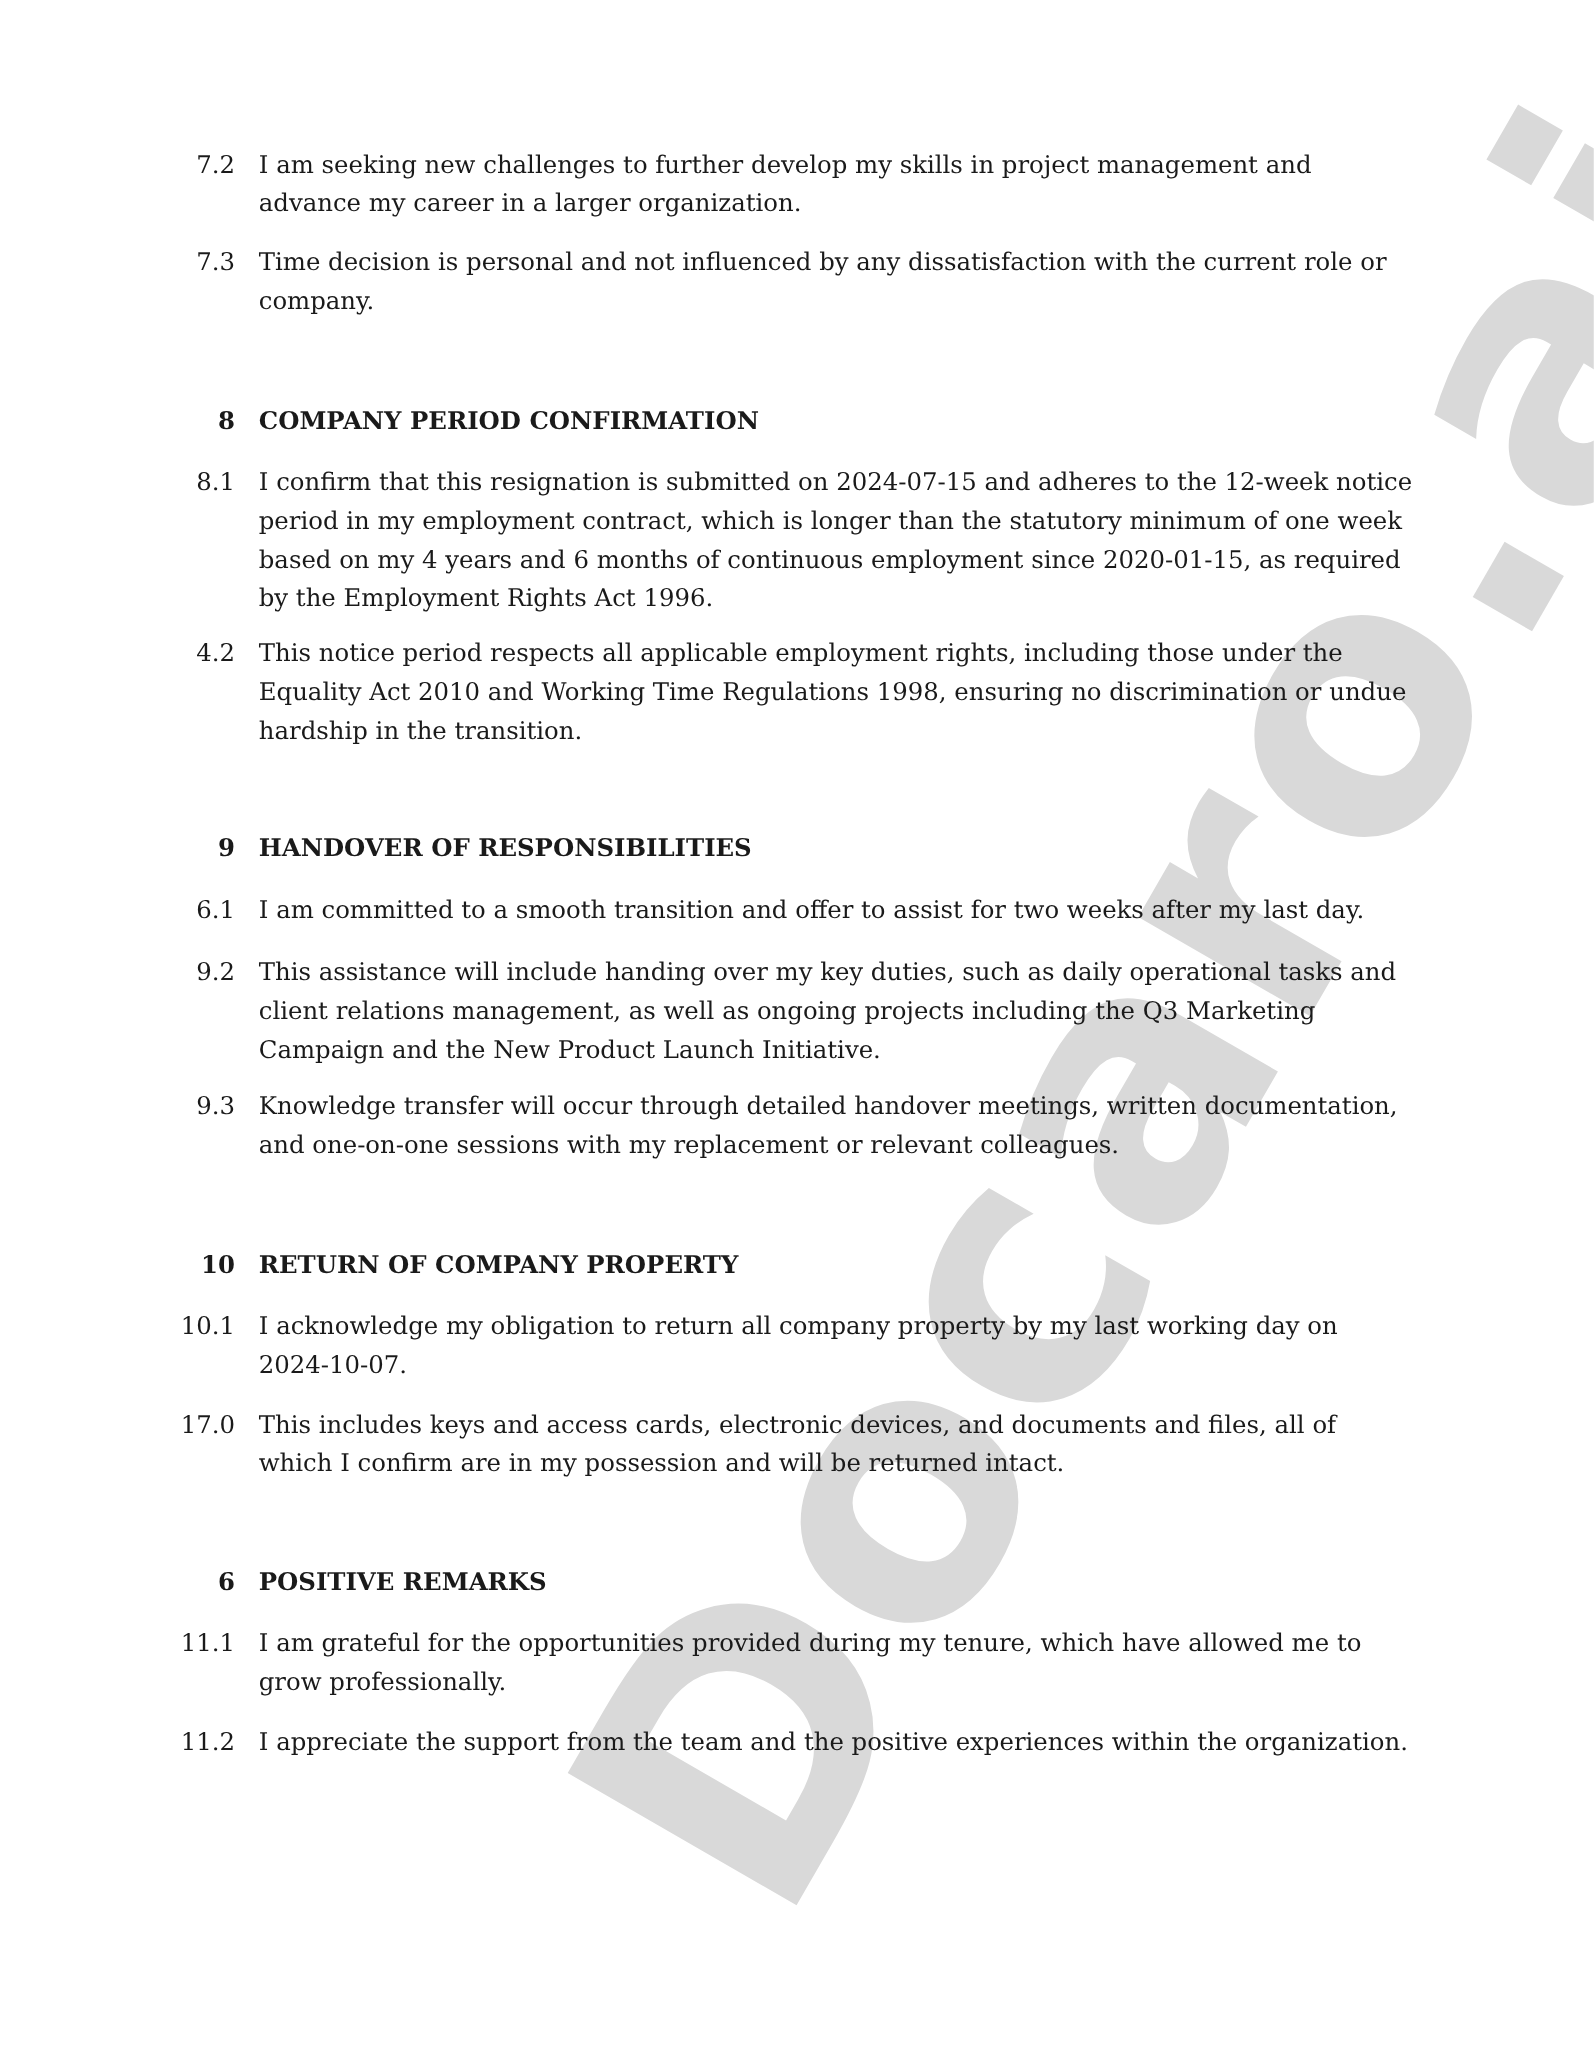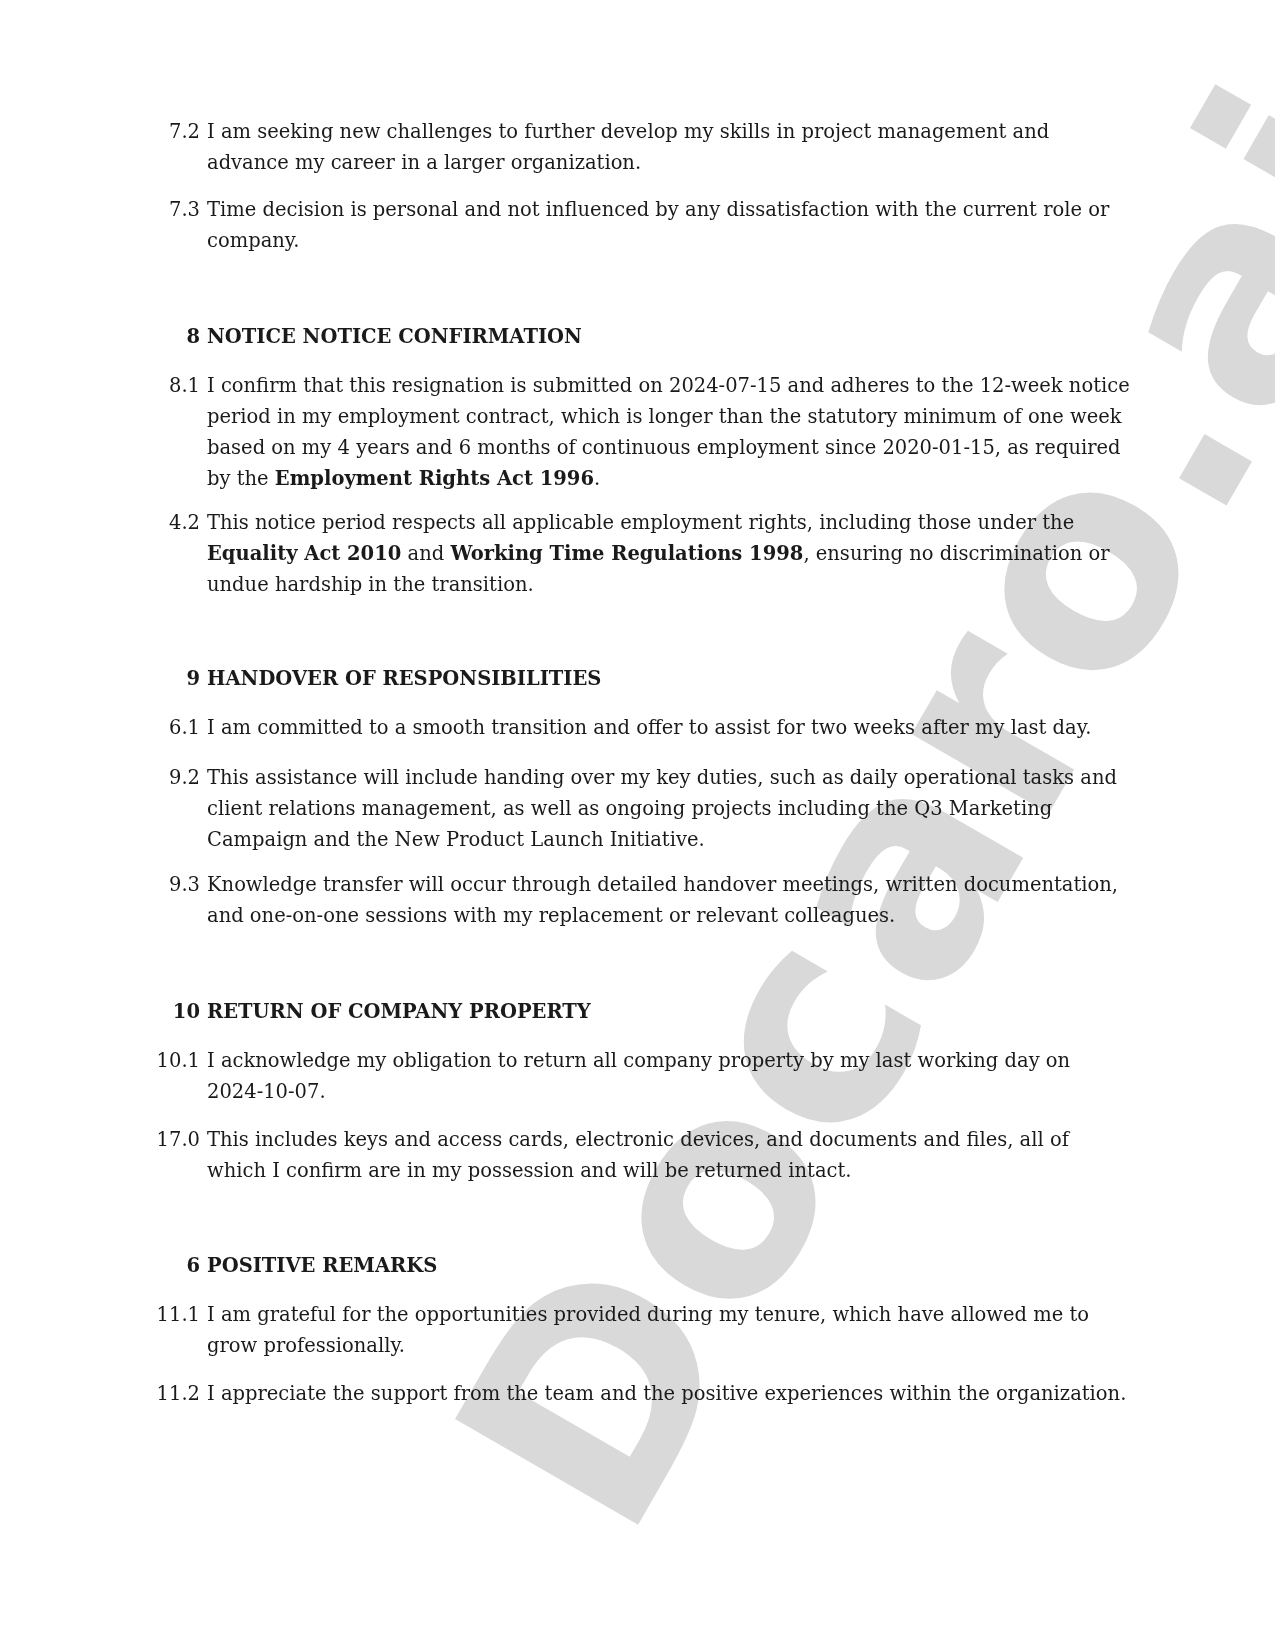--- a/index.html
+++ b/index.html
@@ -4,45 +4,45 @@
 <style>
   html, body { margin: 0; padding: 0; background: #ffffff; }
   body { width: 1275px; height: 1650px; position: relative; overflow: hidden;
          font-family: "DejaVu Serif", "Liberation Serif", serif; color: #1a1a1a; }
   .page { position: absolute; left: 0; top: 0; width: 1275px; height: 1650px; }
   .watermark { position: absolute; left: 140px; top: 640px; font-family: "DejaVu Sans", sans-serif;
     font-weight: bold; font-size: 290px; color: #d9d9d9; transform: rotate(-60deg);
     transform-origin: center; white-space: nowrap; z-index: 0; letter-spacing: 4px; }
   .content { position: absolute; left: 0; top: 0; width: 100%; z-index: 1; }
   .row { position: absolute; left: 0; width: 1275px; font-size: 19.5px; line-height: 31px; }
-  .num { position: absolute; width: 184px; left: 16px; text-align: right; }
+  .num { position: absolute; width: 184px; left: 4px; text-align: right; }
   .txt { position: absolute; left: 207px; width: 925px; }
   .heading { font-weight: bold; }
-  b { font-weight: bold; }
+  b { font-weight: normal; }
 </style>
 </head>
 <body>
 
 <div class="page">
   <div class="watermark">Docaro.ai</div>
 
   <div class="content">
 
     <div class="row" style="top:116px">
       <span class="num">7.2</span>
       <span class="txt">I am seeking new challenges to further develop my skills in project management and advance my career in a larger organization.</span>
     </div>
     <div class="row" style="top:194px">
       <span class="num">7.3</span>
       <span class="txt">Time decision is personal and not influenced by any dissatisfaction with the current role or company.</span>
     </div>
 
     <div class="row heading" style="top:321px">
       <span class="num">8</span>
-      <span class="txt">NOTICE NOTICE CONFIRMATION</span>
+      <span class="txt">COMPANY PERIOD CONFIRMATION</span>
     </div>
     <div class="row" style="top:370px">
       <span class="num">8.1</span>
       <span class="txt"><span>I confirm that this resignation is submitted on 2024-07-15 and adheres to the 12-week notice period in my employment contract, which is longer than the statutory minimum of one week based on my 4 years and 6 months of continuous employment since 2020-01-15, as required by the </span><b>Employment Rights Act 1996</b><span>.</span></span>
     </div>
     <div class="row" style="top:507px">
       <span class="num">4.2</span>
       <span class="txt"><span>This notice period respects all applicable employment rights, including those under the </span><b>Equality Act 2010</b><span> and </span><b>Working Time Regulations 1998</b><span>, ensuring no discrimination or undue hardship in the transition.</span></span>
     </div>
 

